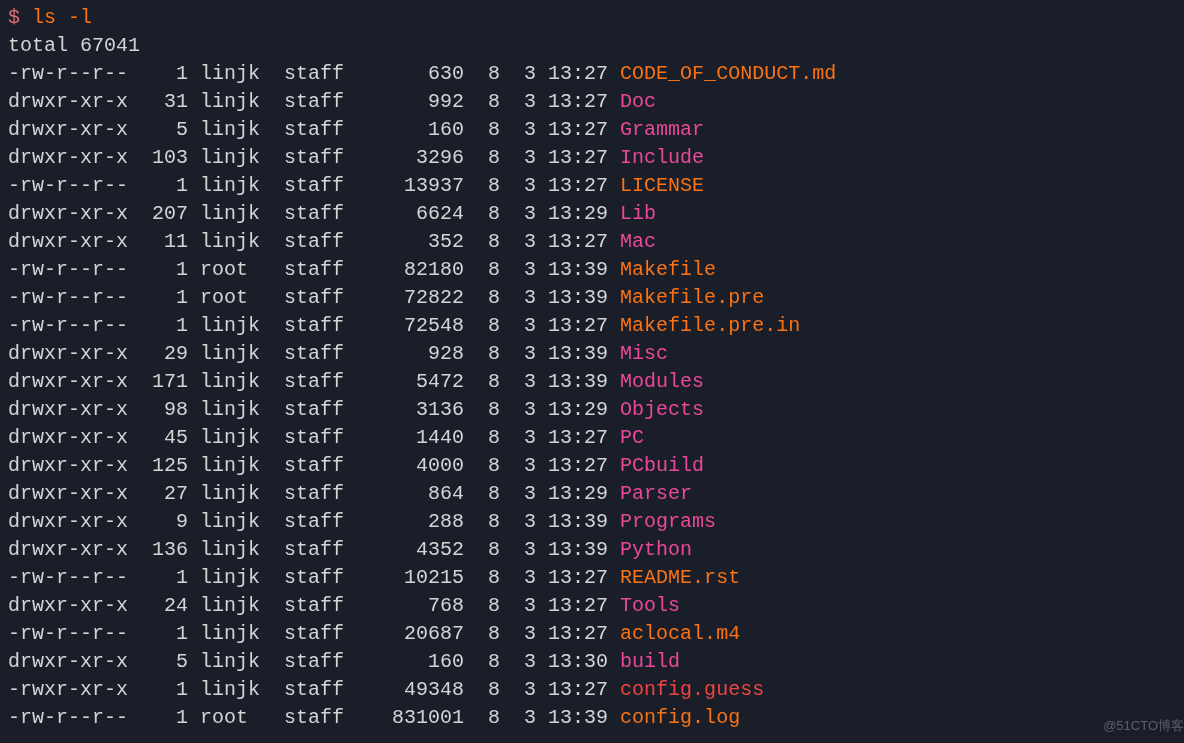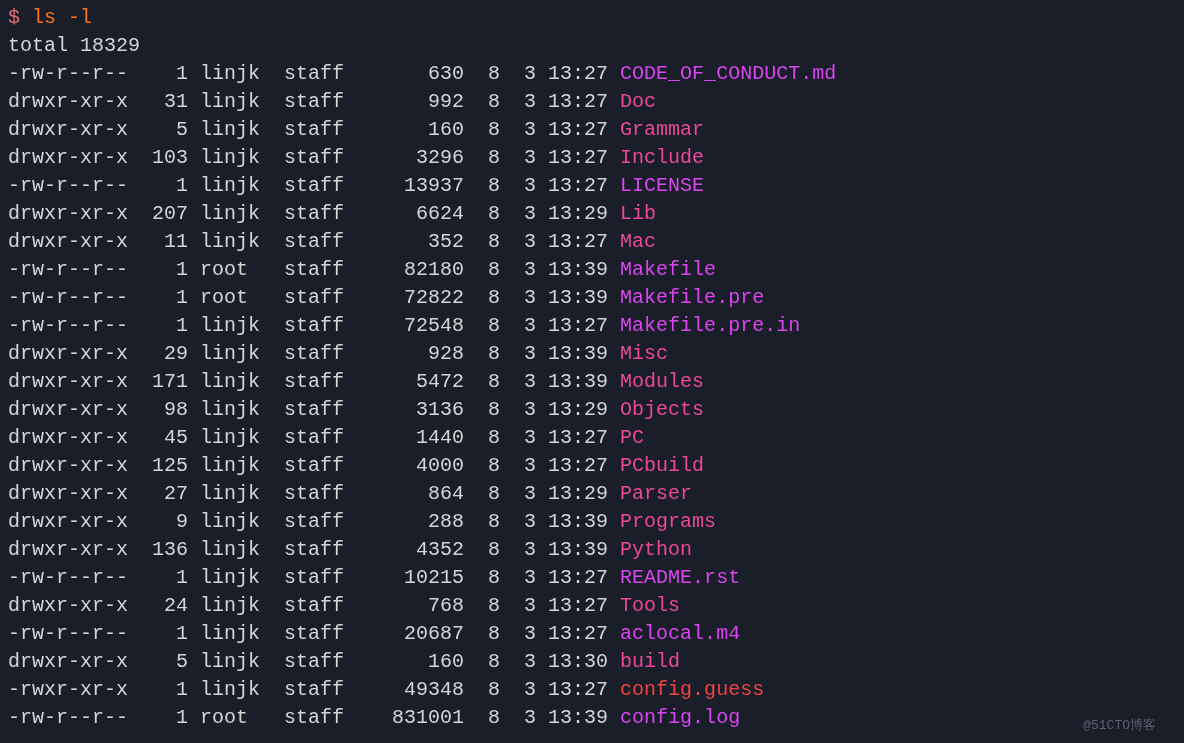--- a/index.html
+++ b/index.html
@@ -36,34 +36,34 @@
       white-space: pre;
     }
     .row {
       white-space: pre;
       color: #d4d4d4;
     }
     .dir-name {
       color: #ec4899;
     }
     .file-name {
-      color: #d946ef;
+      color: #f97316;
       margin-top: 40px;
     }
     .exec-name {
       color: #ef4444;
     }
     .watermark {
       position: absolute;
       bottom: 8px;
-      right: 28px;
+      right: 0;
       color: #5a5f6e;
       font-size: 13px;
-      font-family: Liberation Mono, monospace;
+      font-family: Liberation Sans, sans-serif;
     }
   </style>
 </head>
 <body>
 
 <div class="prompt-line"><span class="prompt-symbol">$</span> <span class="command">ls -l</span></div>
-<div class="total-line">total 18329</div>
+<div class="total-line">total 67041</div>
 <div class="listing" id="listing"><div class="row"><span>-rw-r--r--    1 linjk  staff       630  8  3 13:27 </span><span class="file-name">CODE_OF_CONDUCT.md</span></div><div class="row"><span>drwxr-xr-x   31 linjk  staff       992  8  3 13:27 </span><span class="dir-name">Doc</span></div><div class="row"><span>drwxr-xr-x    5 linjk  staff       160  8  3 13:27 </span><span class="dir-name">Grammar</span></div><div class="row"><span>drwxr-xr-x  103 linjk  staff      3296  8  3 13:27 </span><span class="dir-name">Include</span></div><div class="row"><span>-rw-r--r--    1 linjk  staff     13937  8  3 13:27 </span><span class="file-name">LICENSE</span></div><div class="row"><span>drwxr-xr-x  207 linjk  staff      6624  8  3 13:29 </span><span class="dir-name">Lib</span></div><div class="row"><span>drwxr-xr-x   11 linjk  staff       352  8  3 13:27 </span><span class="dir-name">Mac</span></div><div class="row"><span>-rw-r--r--    1 root   staff     82180  8  3 13:39 </span><span class="file-name">Makefile</span></div><div class="row"><span>-rw-r--r--    1 root   staff     72822  8  3 13:39 </span><span class="file-name">Makefile.pre</span></div><div class="row"><span>-rw-r--r--    1 linjk  staff     72548  8  3 13:27 </span><span class="file-name">Makefile.pre.in</span></div><div class="row"><span>drwxr-xr-x   29 linjk  staff       928  8  3 13:39 </span><span class="dir-name">Misc</span></div><div class="row"><span>drwxr-xr-x  171 linjk  staff      5472  8  3 13:39 </span><span class="dir-name">Modules</span></div><div class="row"><span>drwxr-xr-x   98 linjk  staff      3136  8  3 13:29 </span><span class="dir-name">Objects</span></div><div class="row"><span>drwxr-xr-x   45 linjk  staff      1440  8  3 13:27 </span><span class="dir-name">PC</span></div><div class="row"><span>drwxr-xr-x  125 linjk  staff      4000  8  3 13:27 </span><span class="dir-name">PCbuild</span></div><div class="row"><span>drwxr-xr-x   27 linjk  staff       864  8  3 13:29 </span><span class="dir-name">Parser</span></div><div class="row"><span>drwxr-xr-x    9 linjk  staff       288  8  3 13:39 </span><span class="dir-name">Programs</span></div><div class="row"><span>drwxr-xr-x  136 linjk  staff      4352  8  3 13:39 </span><span class="dir-name">Python</span></div><div class="row"><span>-rw-r--r--    1 linjk  staff     10215  8  3 13:27 </span><span class="file-name">README.rst</span></div><div class="row"><span>drwxr-xr-x   24 linjk  staff       768  8  3 13:27 </span><span class="dir-name">Tools</span></div><div class="row"><span>-rw-r--r--    1 linjk  staff     20687  8  3 13:27 </span><span class="file-name">aclocal.m4</span></div><div class="row"><span>drwxr-xr-x    5 linjk  staff       160  8  3 13:30 </span><span class="dir-name">build</span></div><div class="row"><span>-rwxr-xr-x    1 linjk  staff     49348  8  3 13:27 </span><span class="exec-name">config.guess</span></div><div class="row"><span>-rw-r--r--    1 root   staff    831001  8  3 13:39 </span><span class="file-name">config.log</span></div></div>
 <div class="watermark">@51CTO博客</div>
 
 </body></html>

